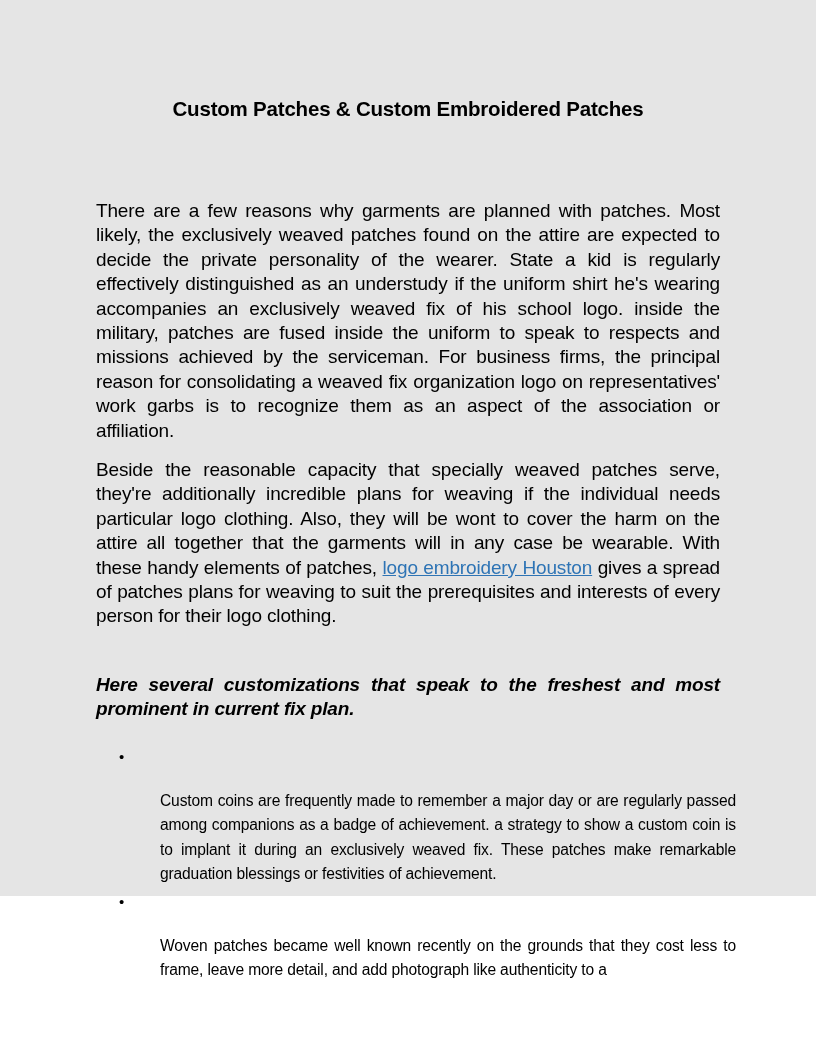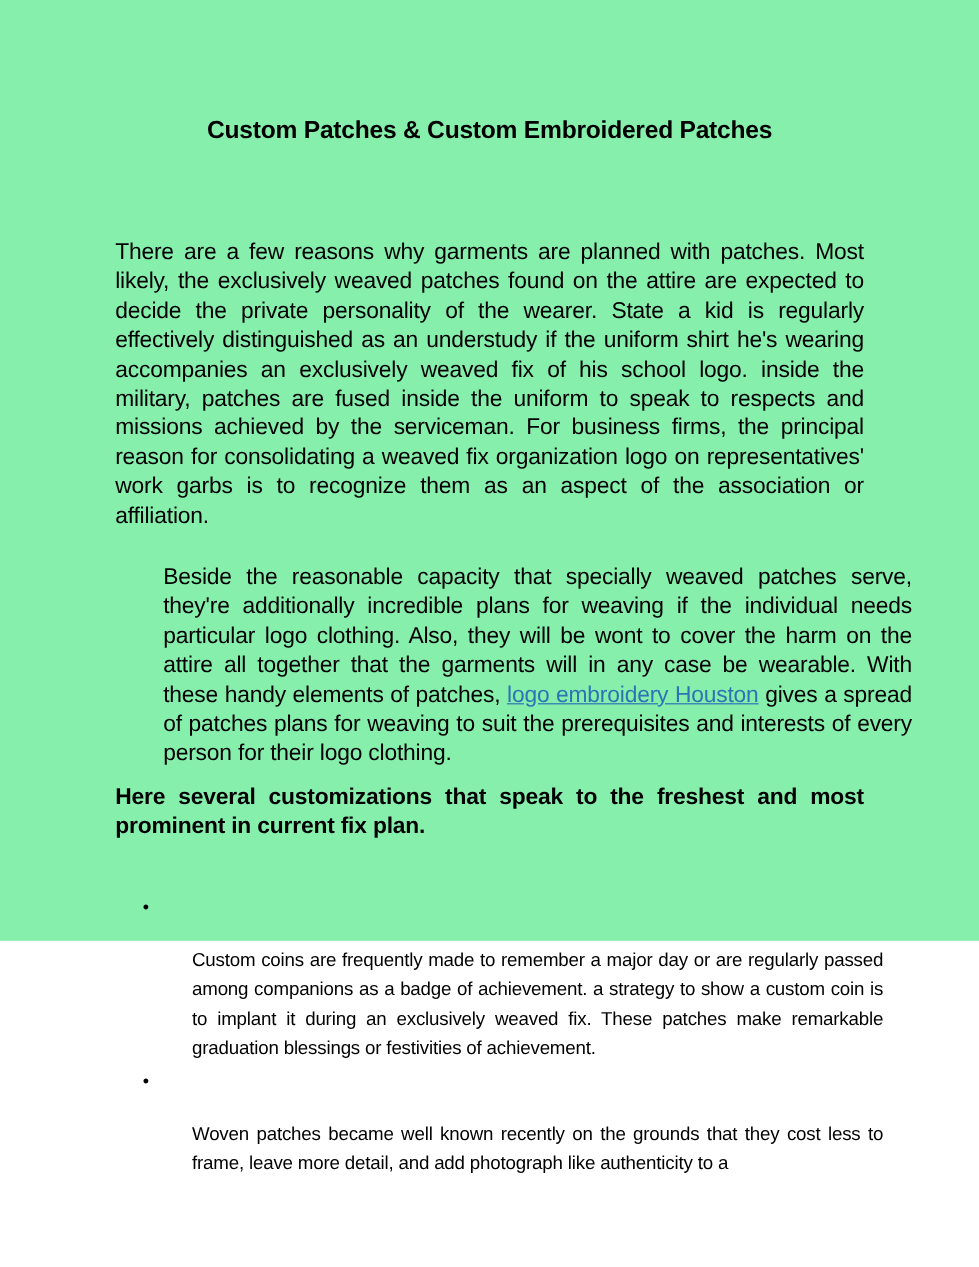--- a/index.html
+++ b/index.html
@@ -1,25 +1,25 @@
 <!DOCTYPE html>
 <html><head>
   <meta charset="utf-8">
   <style>
     html, body { margin: 0; padding: 0; background: #ffffff; }
     body { width: 816px; height: 1056px; overflow: hidden; position: relative;
            font-family: "Liberation Sans", "DejaVu Sans", sans-serif; color: #000; }
-    .page { position: absolute; left: 0; top: 0; width: 816px; height: 784px; background: #86efac; }
+    .page { position: absolute; left: 0; top: 0; width: 816px; height: 896px; background: #e5e5e5; }
     .title { position: absolute; left: 0; width: 816px; top: 97px; text-align: center;
              font-weight: bold; font-size: 20.5px; letter-spacing: -0.2px; }
     .para { position: absolute; left: 96px; width: 624px; font-size: 19px; line-height: 24.4px;
             text-align: justify; letter-spacing: -0.15px; }
     #p1 { top: 199px; }
-    #p2 { top: 470px; margin-left: 40px; }
-    #p3 { top: 653px; font-weight: bold; }
+    #p2 { top: 458px; }
+    #p3 { top: 673px; font-weight: bold; font-style: italic; }
     a.link { color: #2E74B5; text-decoration: underline; }
     .bullet { position: absolute; left: 119px; width: 601px; font-size: 15.6px; line-height: 24.4px;
               letter-spacing: -0.15px; }
     .bullet .dot { position: absolute; left: 0; top: 0; width: 24px; font-size: 15px; }
     .bullet .btext { position: absolute; left: 41px; width: 576px; text-align: justify; margin-top: 44px; }
     #b1 { top: 745px; }
     #b2 { top: 890px; }
   </style>
 </head>
 <body>

